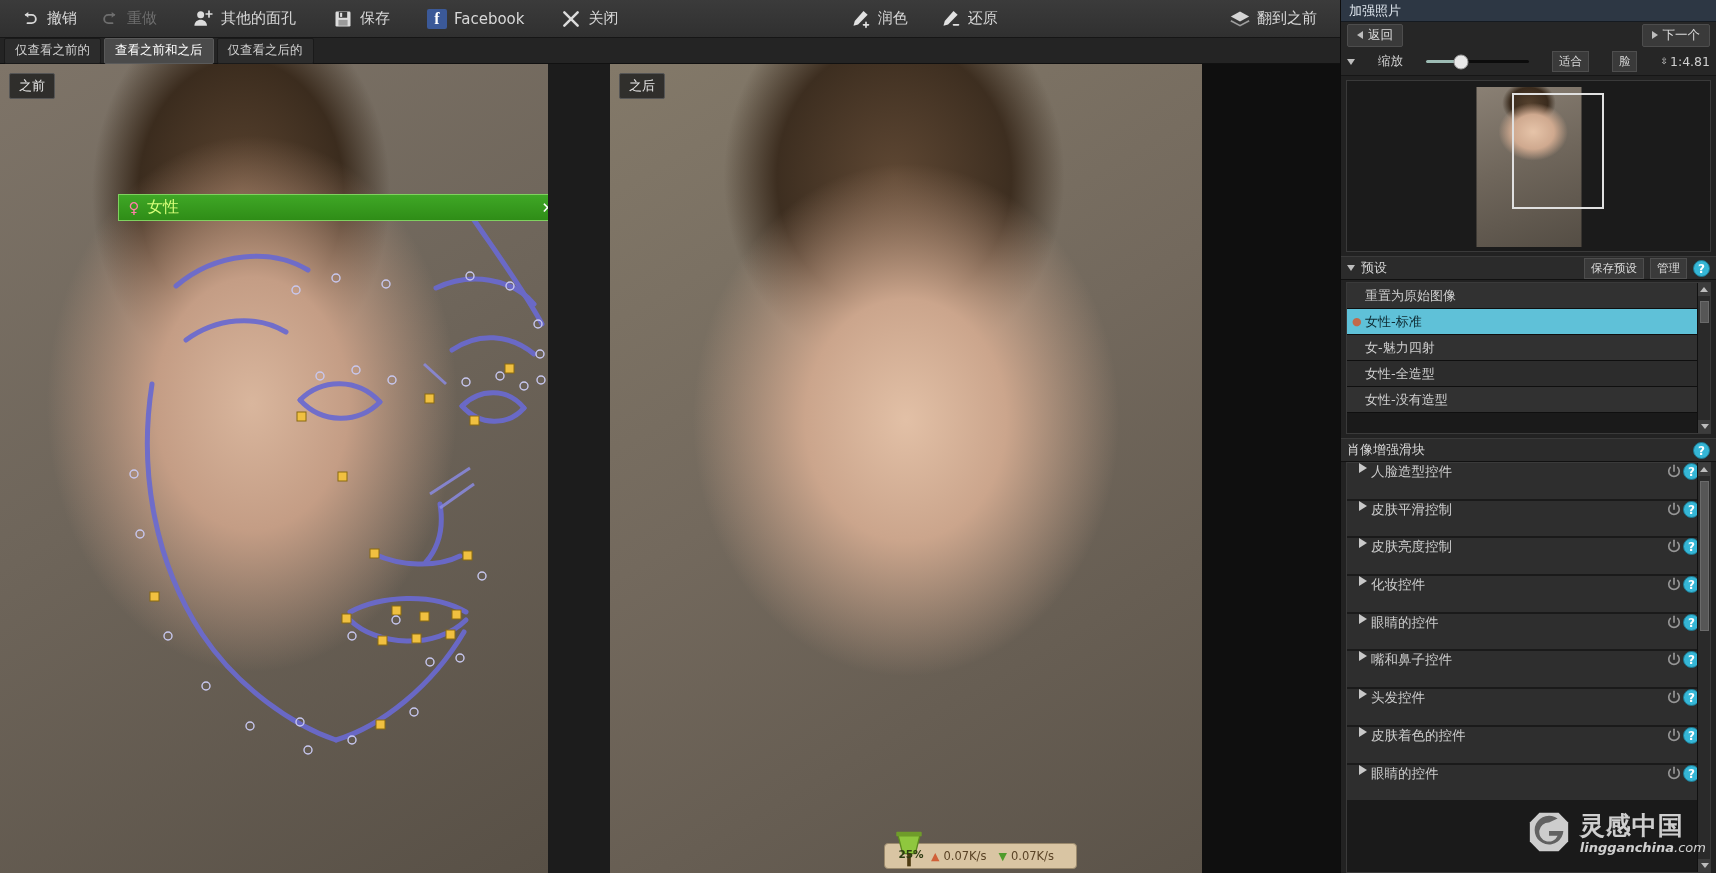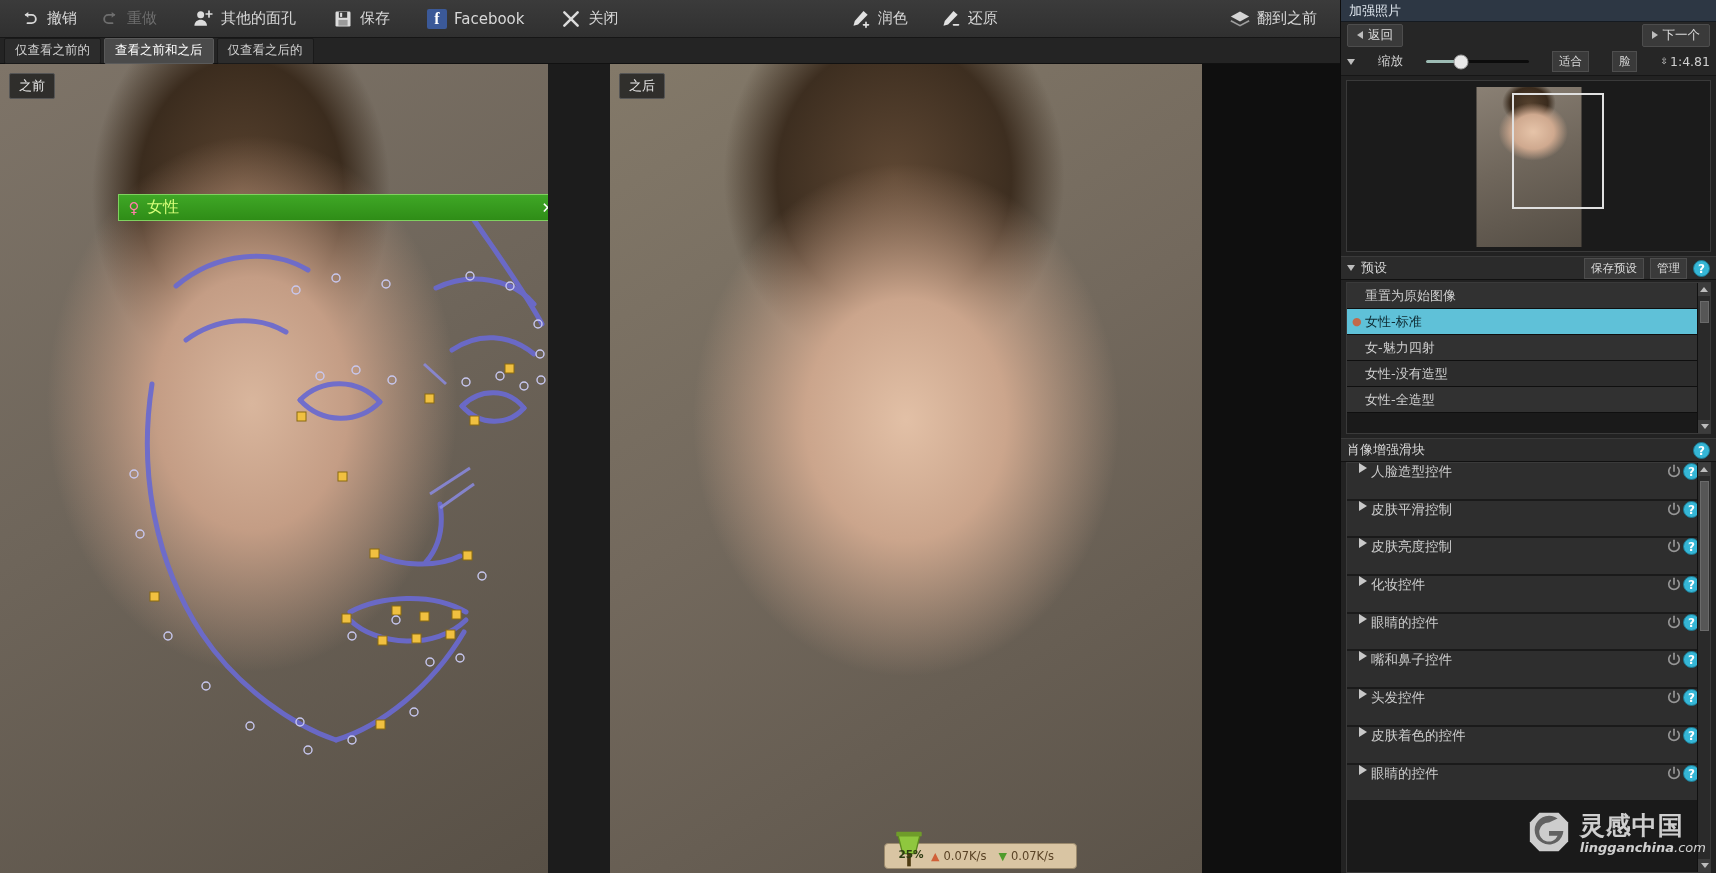--- a/index.html
+++ b/index.html
@@ -463,24 +463,24 @@
         <span>重置为原始图像</span>
       </div>
       <div class="preset-row selected">
         <span class="pin">●</span>
         <span>女性-标准</span>
       </div>
       <div class="preset-row">
         <span>女-魅力四射</span>
       </div>
       <div class="preset-row">
+        <span>女性-全造型</span>
+      </div>
+      <div class="preset-row">
         <span>女性-没有造型</span>
-      </div>
-      <div class="preset-row">
-        <span>女性-全造型</span>
       </div>
       <div class="scrollbar">
         <div class="sb-arrow up">
             <span></span>
           </div>
         <div class="sb-thumb" style="top:18px;height:22px;"></div>
         <div class="sb-arrow dn" style="position:absolute;bottom:0;width:13px;">
             <span></span>
           </div>
       </div>

